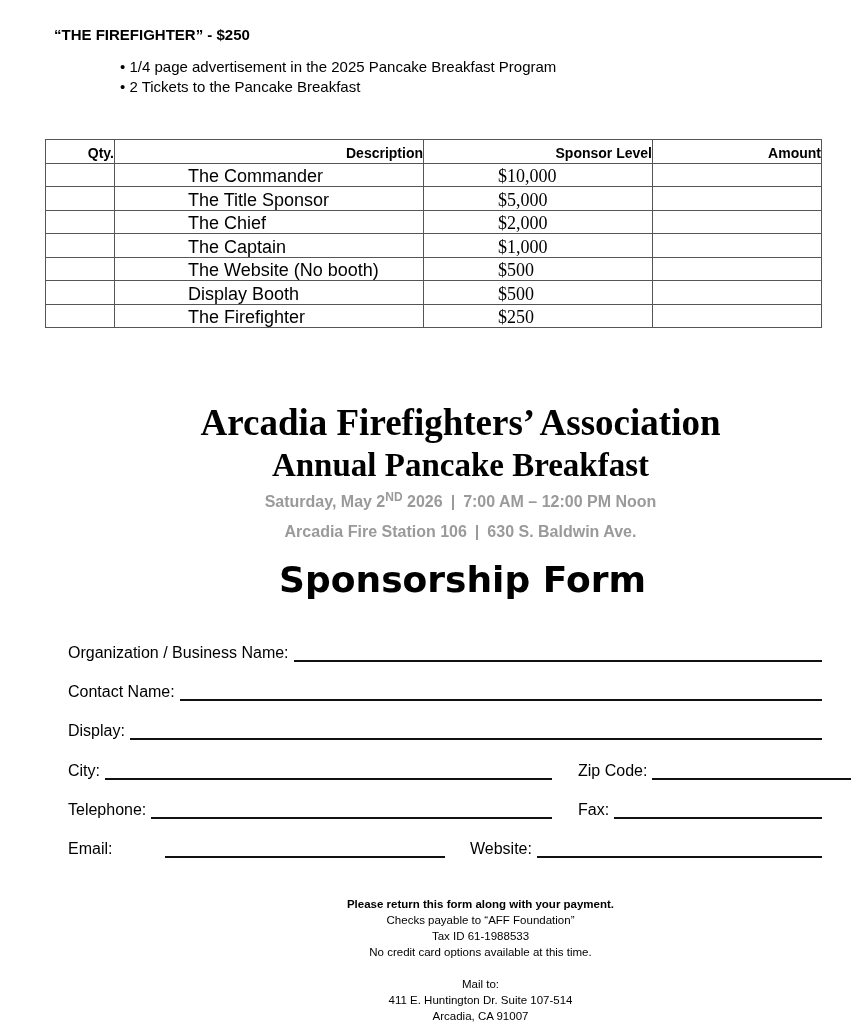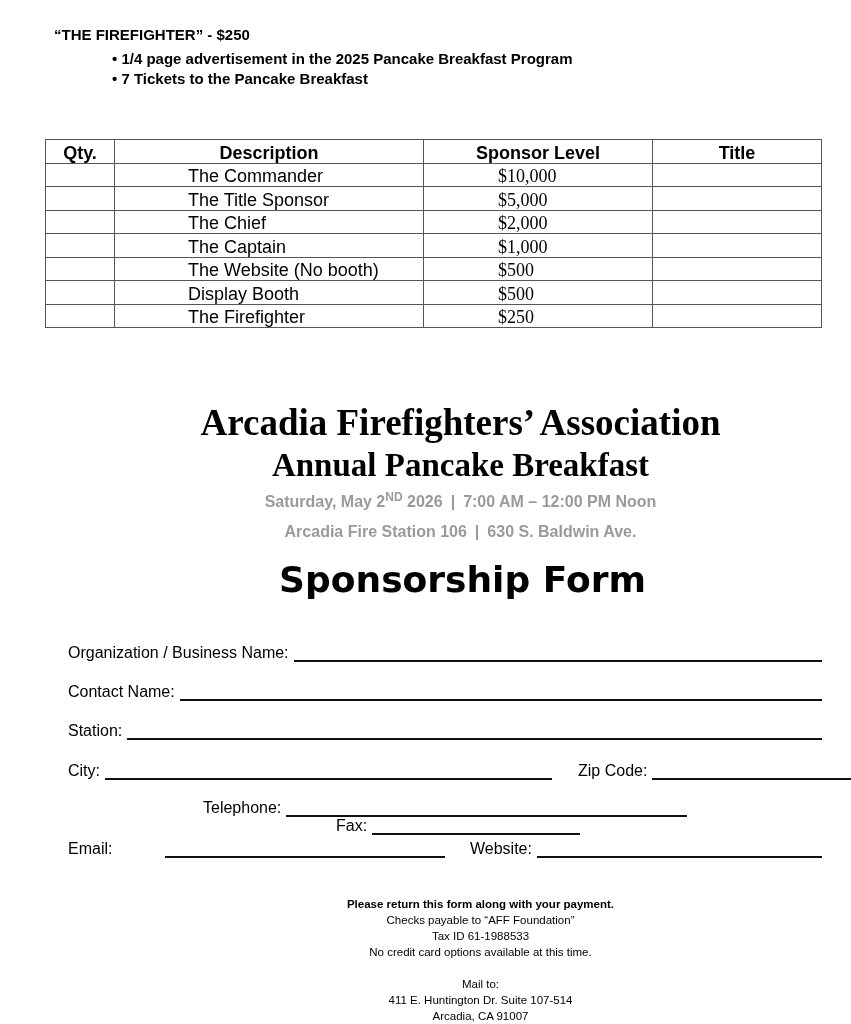--- a/index.html
+++ b/index.html
@@ -18,42 +18,42 @@
     .abs { position: absolute; }
 
     
     .tier-title {
       left: 54px; top: 26px;
       font-size: 15px; font-weight: bold;
       line-height: 18px;
     }
     .tier-bullets {
       left: 108px; top: 45px;
-      margin: 4px; padding: 0; list-style: none;
-      font-size: 15px; line-height: 19.5px; font-weight: bold;
+      margin: 12px; padding: 0; list-style: none;
+      font-size: 15px; line-height: 19.5px;
     }
     .tier-bullets li::before { content: "\2022\00a0"; }
 
     
     .sponsor-table {
       left: 45px; top: 139px;
       border-collapse: collapse;
       font-size: 18px;
     }
     .sponsor-table th, .sponsor-table td {
       border: 1px solid #555;
       height: 22.5px;
       padding: 0;
       line-height: 20px;
       vertical-align: bottom;
     }
     .sponsor-table th {
       font-weight: bold;
-      font-size: 18px;
-      text-align: center;
+      font-size: 14px;
+      text-align: right;
     }
     .col-qty { width: 68px; }
     .col-desc { width: 308px; }
     .col-level { width: 228px; }
     .col-amount { width: 168px; }
     .cell-desc { padding-left: 73px !important; text-align: left; }
     .cell-level { padding-left: 74px !important; text-align: left; font-family: Liberation Serif, serif; }
     .cell-total { text-align: right; font-weight: bold; padding-right: 16px !important; }
 
     
@@ -125,30 +125,30 @@
     }
     .footer .bold { font-weight: bold; }
     .footer .gap { height: 16px; }
   </style>
 </head>
 <body>
 
 <div class="abs tier-title">“THE FIREFIGHTER” - $250</div>
 <ul class="abs tier-bullets">
   <li>1/4 page advertisement in the 2025 Pancake Breakfast Program</li>
-  <li>7 Tickets to the Pancake Breakfast</li>
+  <li>2 Tickets to the Pancake Breakfast</li>
 </ul>
 
 <table class="abs sponsor-table">
   <thead>
     <tr>
       <th class="col-qty">Qty.</th>
       <th class="col-desc">Description</th>
       <th class="col-level">Sponsor Level</th>
-      <th class="col-amount">Title</th>
+      <th class="col-amount">Amount</th>
     </tr>
   </thead>
   <tbody>
     <tr>
       <td></td>
       <td class="cell-desc">The Commander</td>
       <td class="cell-level">$10,000</td>
       <td></td>
     </tr>
     <tr>
@@ -209,37 +209,37 @@
 
 <div class="abs field-row" style="top:681px;">
   <div class="field grow">
     <span class="lbl">Contact Name:</span>
     <input class="line" value="" style="">
   </div>
 </div>
 
 <div class="abs field-row" style="top:720px;">
   <div class="field grow">
-    <span class="lbl">Station:</span>
+    <span class="lbl">Display:</span>
     <input class="line" value="" style="">
   </div>
 </div>
 
 <div class="abs field-row" style="top:760px;">
   <div class="field" style="width:484px;">
     <span class="lbl">City:</span>
     <input class="line" value="" style="">
   </div>
   <div class="field" style="margin-left:26px; width:244px;">
     <span class="lbl">Zip Code:</span>
     <input class="line" value="" style="">
   </div>
 </div>
 
-<div class="abs field-row" style="top:799px;flex-direction:column;">
+<div class="abs field-row" style="top:799px;">
   <div class="field" style="width:484px;">
     <span class="lbl">Telephone:</span>
     <input class="line" value="" style="">
   </div>
   <div class="field" style="margin-left:26px; width:244px;">
     <span class="lbl">Fax:</span>
     <input class="line" value="" style="">
   </div>
 </div>
 

